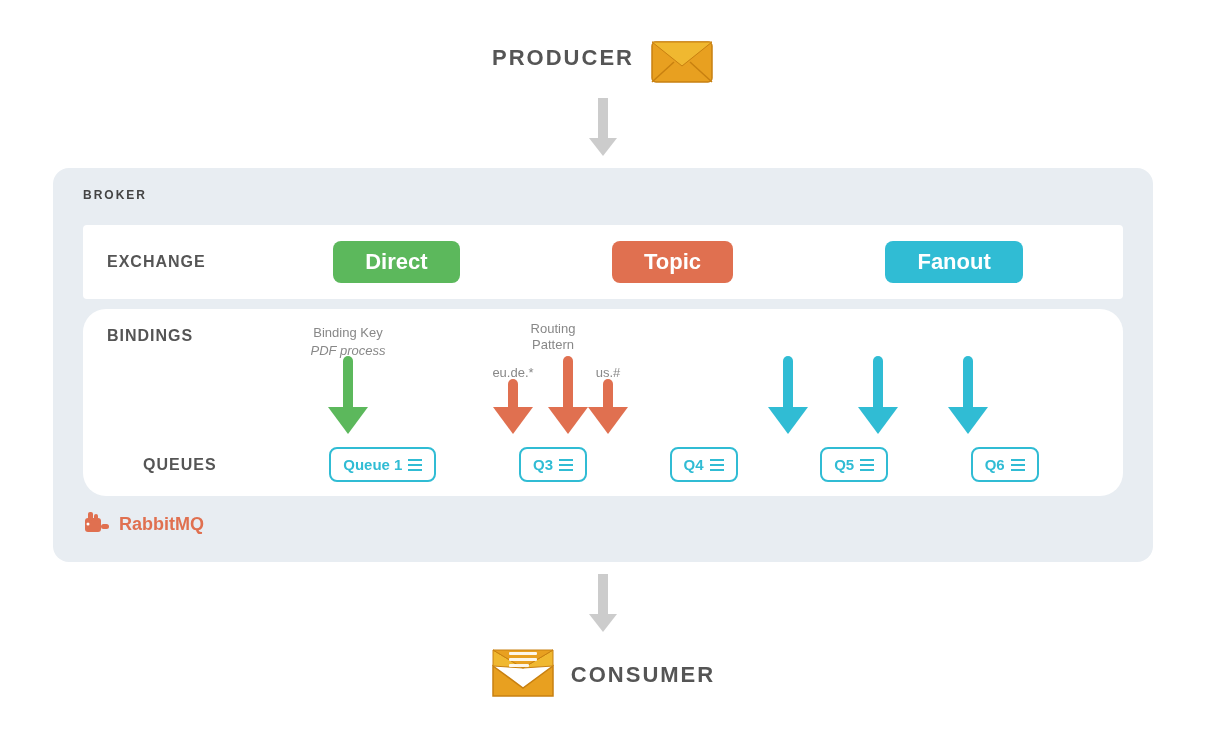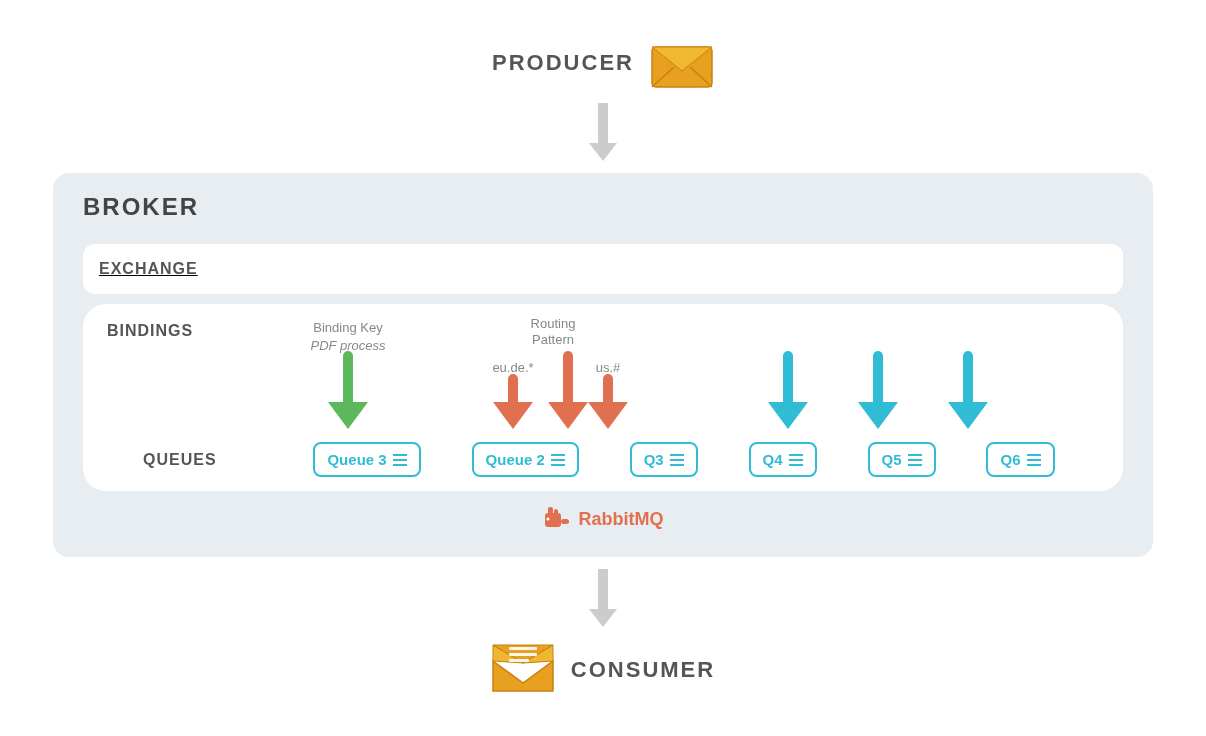--- a/index.html
+++ b/index.html
@@ -40,37 +40,36 @@
 
     
     .broker-box {
       background: #e8edf2;
       border-radius: 16px;
       padding: 20px 30px 24px 30px;
       width: 100%;
       position: relative;
     }
     .broker-label {
-      font-size: 24px;
+      font-size: 12px;
       font-weight: 900;
       letter-spacing: 2px;
       color: #444;
       margin-bottom: 23px;
     }
 
     
     .exchange-row {
       background: #fff;
-      border-radius: 12px;
-      padding: 16px 16px;
+      border-radius: 4px;
+      padding: 16px 24px;
       display: flex;
       align-items: center;
       gap: 0;
       margin-bottom: 0;
-      text-decoration: underline;
     }
     .row-label {
       font-size: 16px;
       font-weight: 900;
       letter-spacing: 1px;
       color: #555;
       min-width: 110px;
     }
     .exchange-items {
       display: flex;
@@ -133,21 +132,20 @@
       height: 2px;
       background: #30bcd4;
     }
 
     
     .rabbitmq-footer {
       display: flex;
       align-items: center;
       gap: 8px;
       margin-top: 14px;
-      justify-content: center;
     }
     .rabbitmq-label {
       font-size: 18px;
       font-weight: 700;
       color: #e07050;
     }
 
     
     .consumer-section {
       display: flex;
@@ -201,20 +199,31 @@
   <div class="arrow-connector">
     <div class="shaft-gray"></div>
     <div class="arrowhead-gray"></div>
   </div>
 
   <div class="broker-box">
     <div class="broker-label">BROKER</div>
 
     <div class="exchange-row">
       <div class="row-label">EXCHANGE</div>
+      <div class="exchange-items">
+        <div class="exchange-badge badge-direct">
+          <span>Direct</span>
+        </div>
+        <div class="exchange-badge badge-topic">
+          <span>Topic</span>
+        </div>
+        <div class="exchange-badge badge-fanout">
+          <span>Fanout</span>
+        </div>
+      </div>
     </div>
 
     <div style="display:flex; flex-direction:column; background:#fff; border-radius:23px; margin-top:10px; padding:10px 24px 0 24px;">
 
       <div style="display:flex; align-items:flex-start; min-height:120px;">
         <div style="min-width:110px; padding-top:8px;">
           <div class="row-label">BINDINGS</div>
         </div>
 
         <div style="flex:1; position:relative;text-decoration:underline;">
@@ -249,29 +258,21 @@
             <line x1="730" y1="42" x2="730" y2="88" stroke="#30bcd4" stroke-width="10" stroke-linecap="round"></line>
             <polygon points="710,88 750,88 730,115" fill="#30bcd4"></polygon>
           </svg>
         </div>
       </div>
 
       <div class="queues-row" style="padding-left:0; background:transparent; margin-top:-10px;">
         <div class="row-label">QUEUES</div>
         <div class="queues-items">
           <div class="queue-badge">
-            <span>Queue 3</span>
-            <div class="queue-lines">
-              <span></span>
-                <span></span>
-                <span></span>
-            </div>
-          </div>
-          <div class="queue-badge">
-            <span>Queue 2</span>
+            <span>Queue 1</span>
             <div class="queue-lines">
               <span></span>
                 <span></span>
                 <span></span>
             </div>
           </div>
           <div class="queue-badge">
             <span>Q3</span>
             <div class="queue-lines">
               <span></span>

